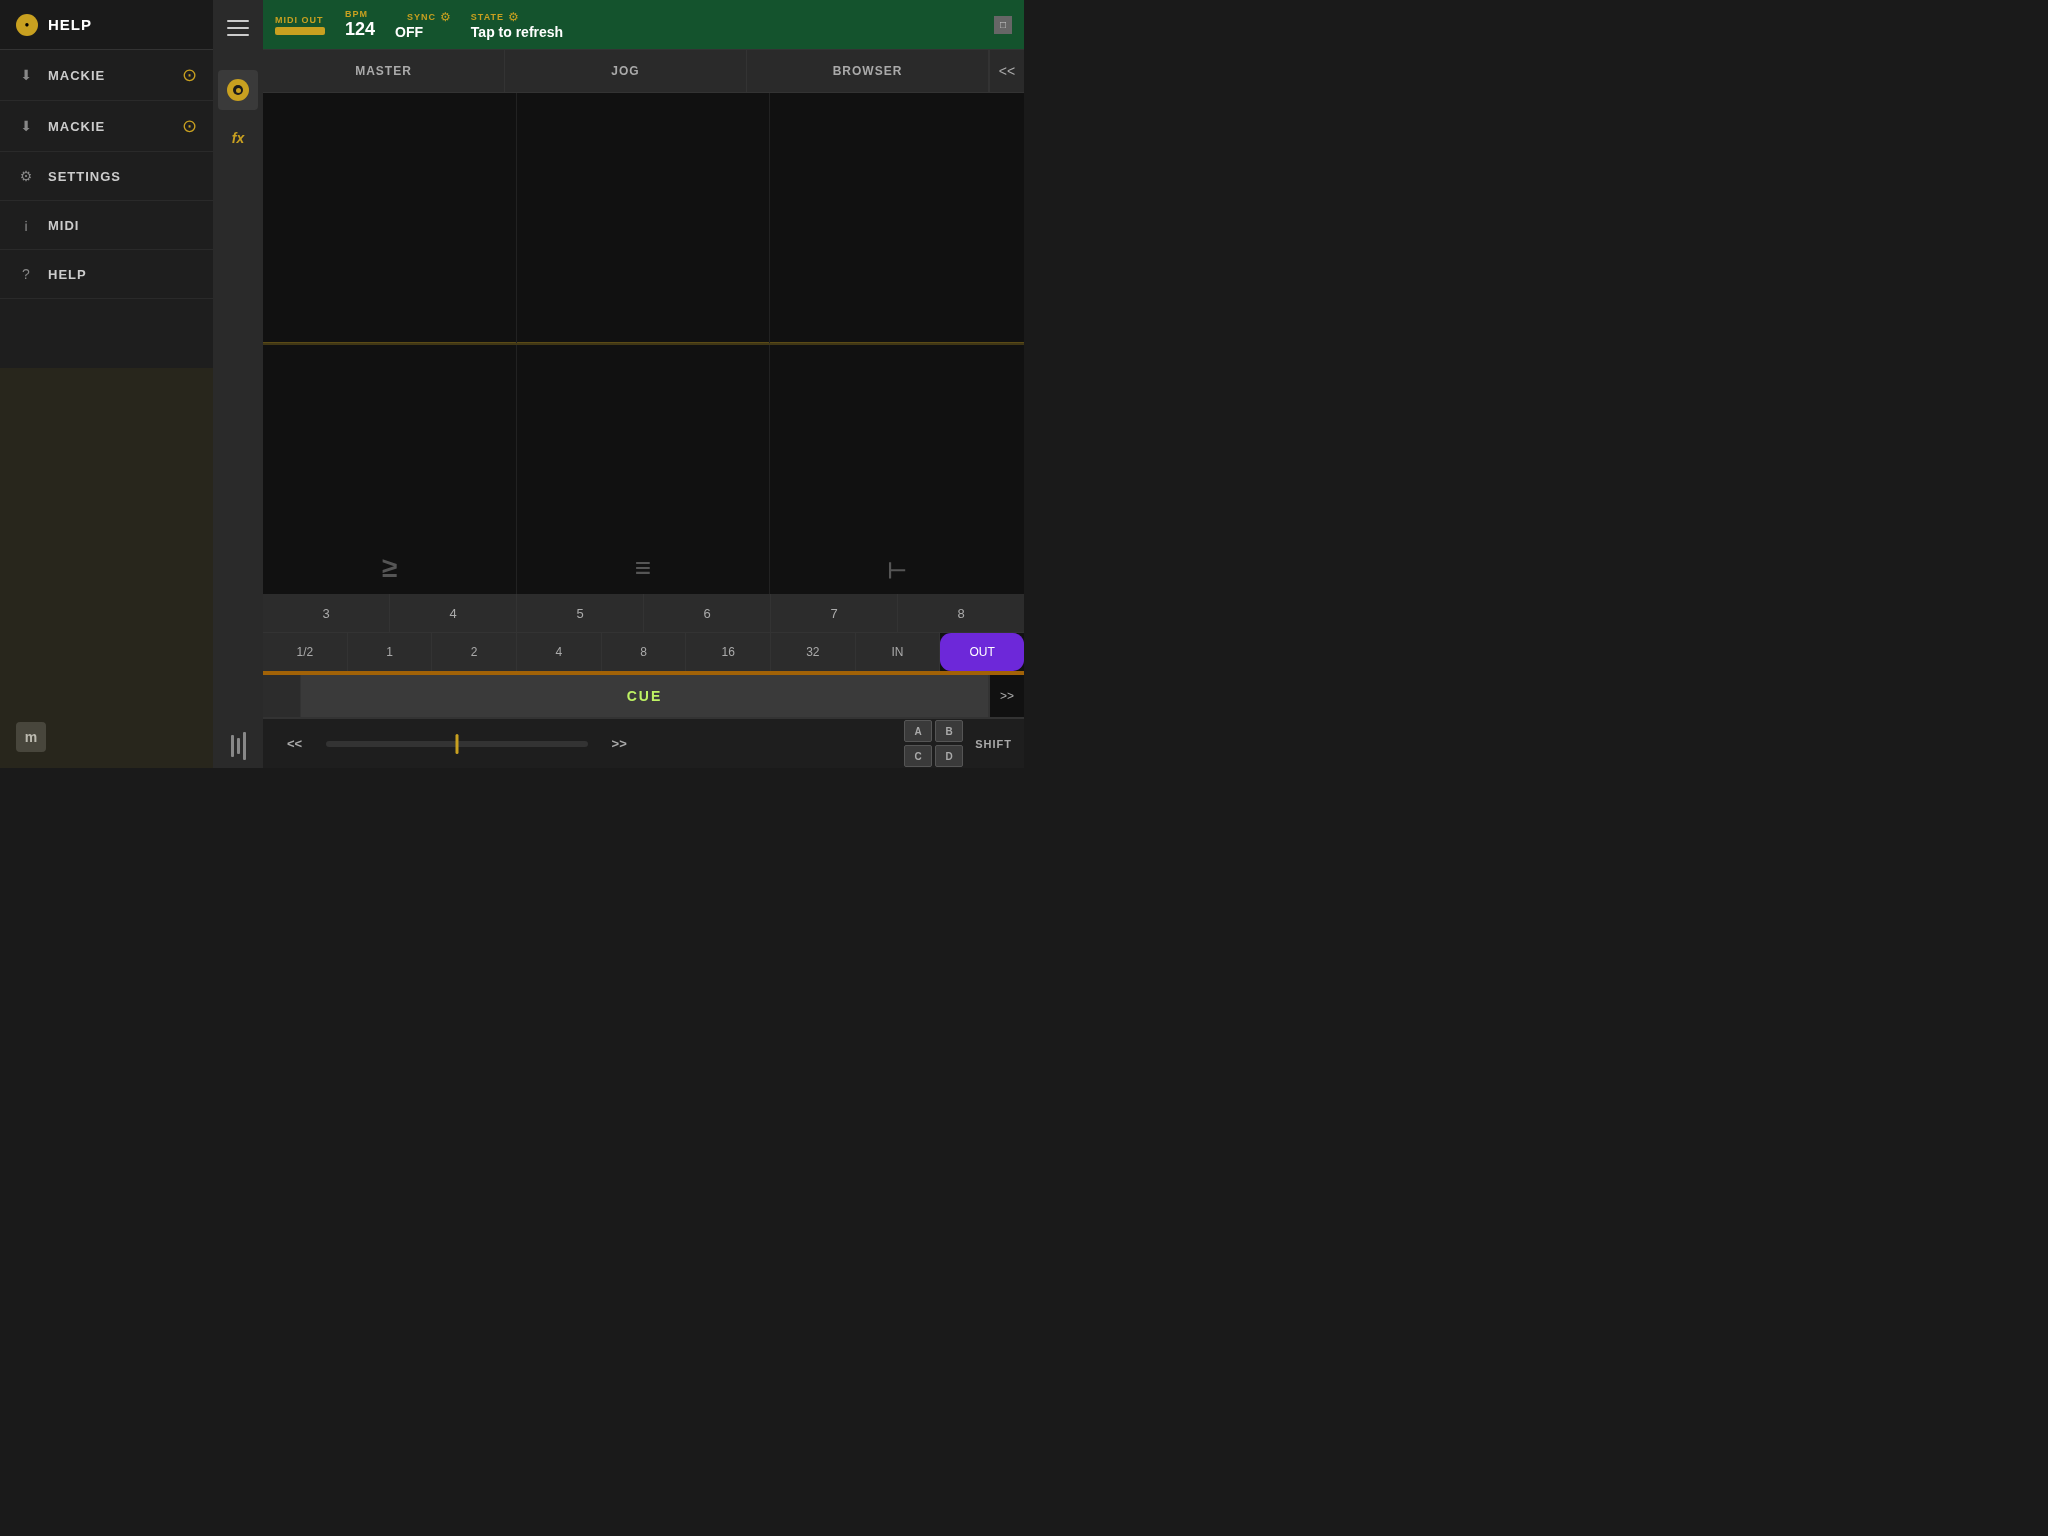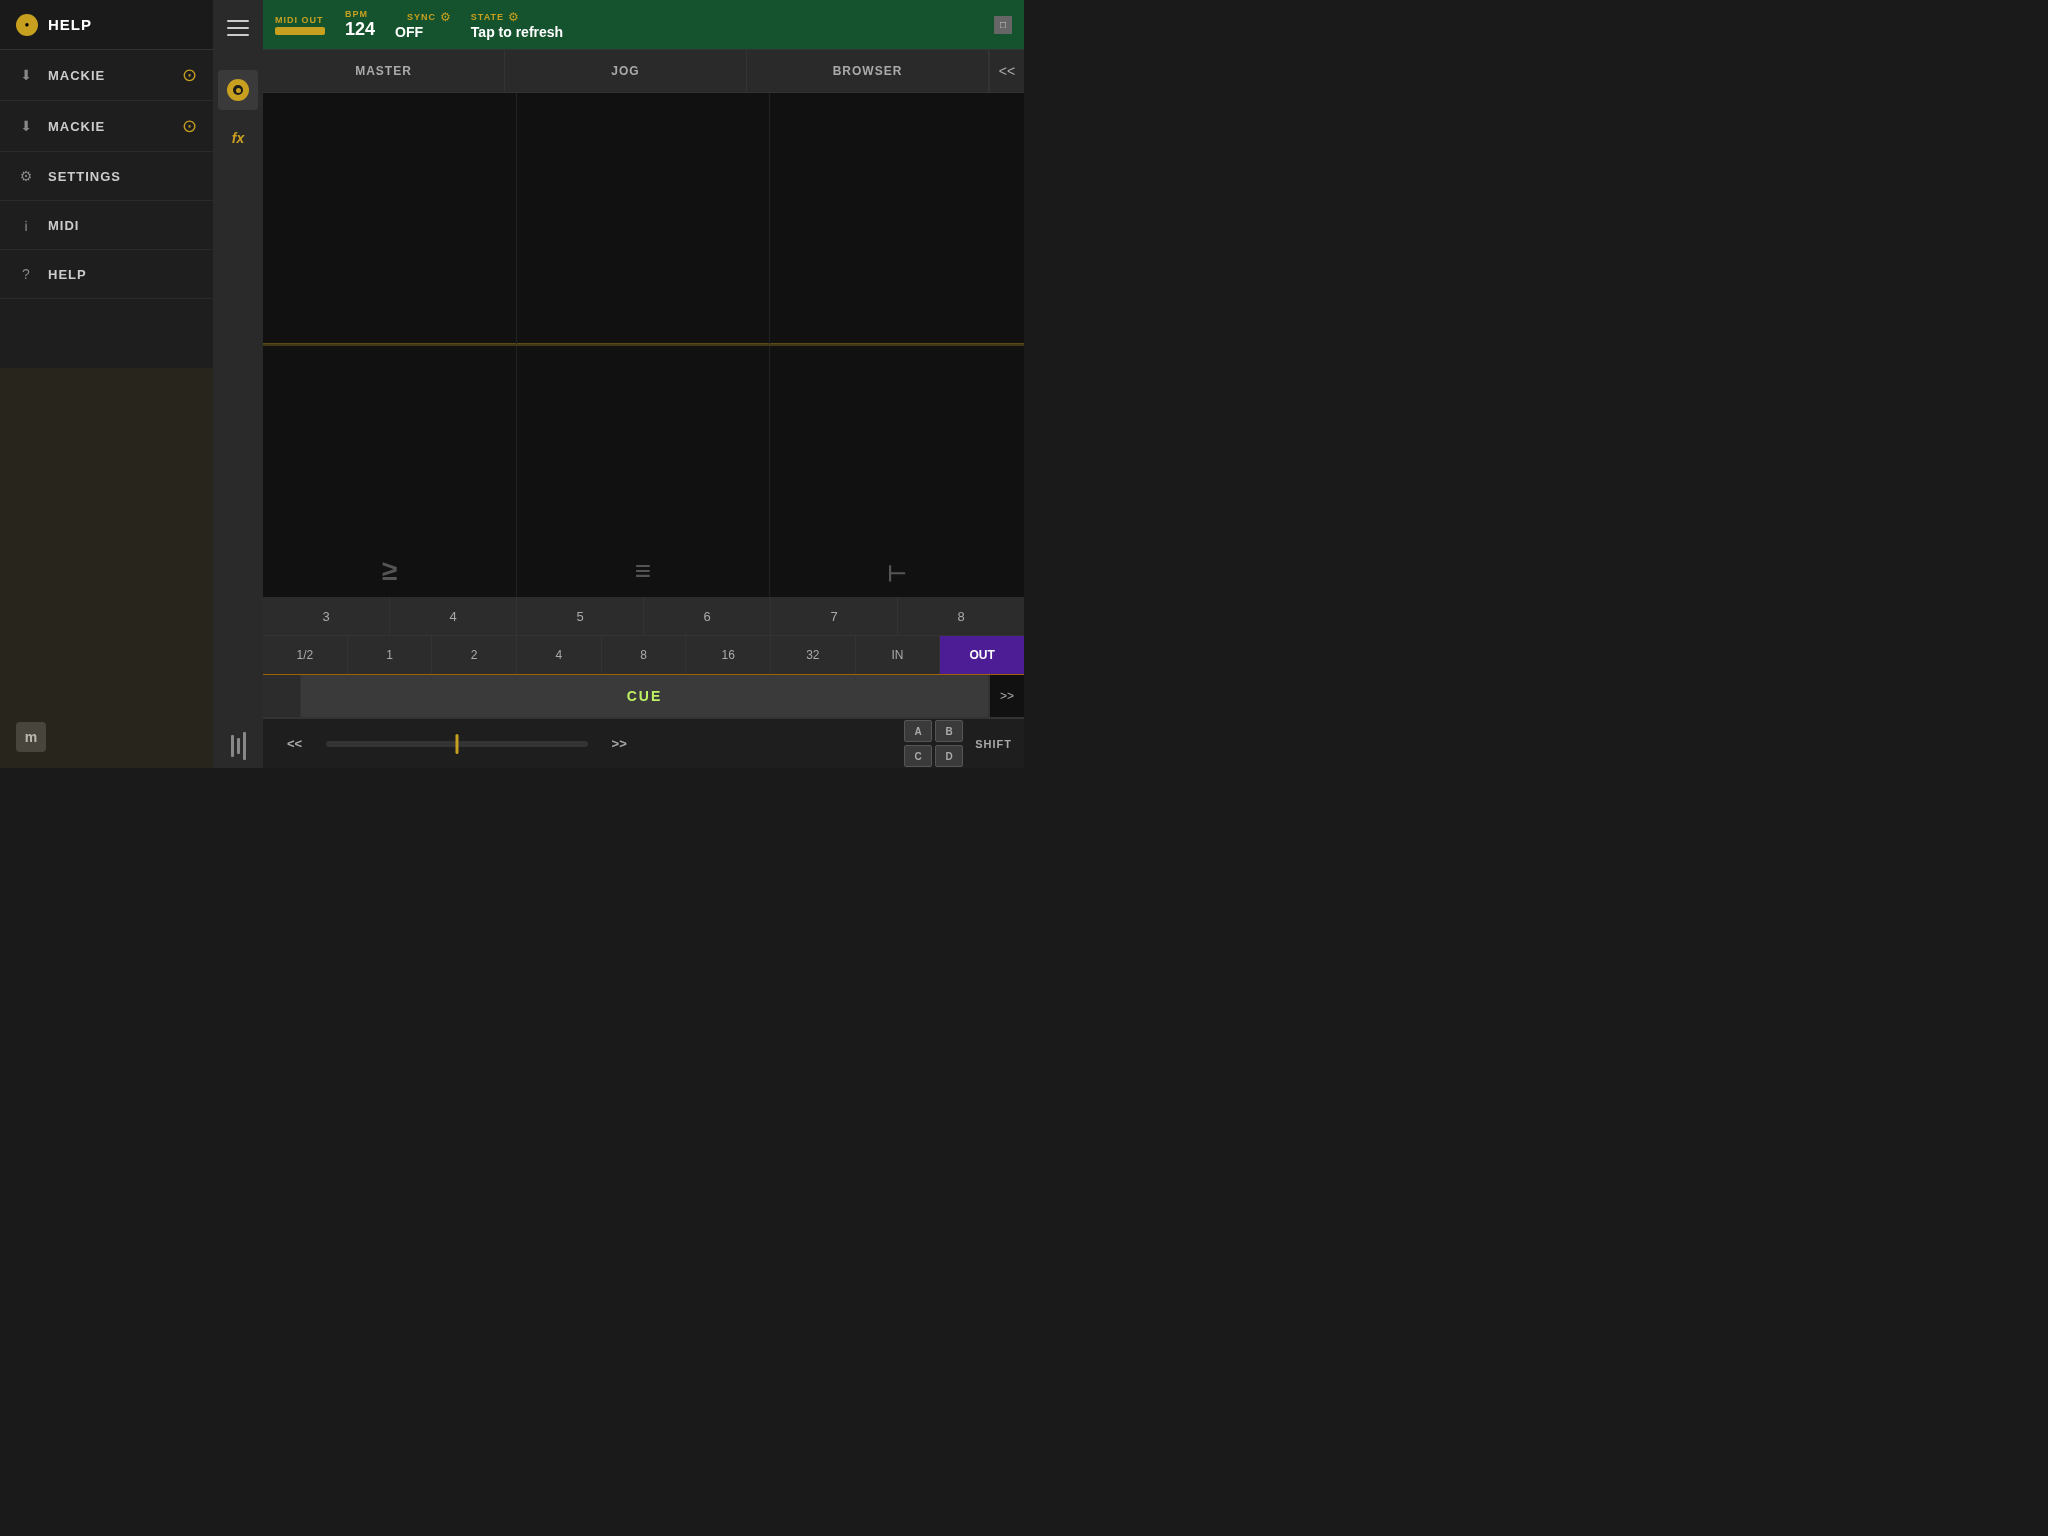--- a/index.html
+++ b/index.html
@@ -299,41 +299,42 @@
       font-size: 13px;
       cursor: pointer;
       border-right: 1px solid #333;
     }
 
     .number-btn:last-child { border-right: none; }
 
     
     .division-row {
       display: flex;
-      border-bottom: 1px solid #a16207;
+      border-bottom: 4px solid #a16207;
     }
 
     .division-btn {
       flex: 1;
       height: 38px;
       display: flex;
       align-items: center;
       justify-content: center;
       background: #2c2c2c;
       color: #aaa;
       font-size: 12px;
       cursor: pointer;
       border-right: 1px solid #333;
     }
 
     .division-btn:last-child { border-right: none; }
     .division-btn.active {
-      background: #4c1d95;
+      background: #6d28d9;
       color: #fff;
-      font-weight: bold;
+      font-weight: normal;
+      border-radius: 11px;
     }
 
     
     .cue-row {
       display: flex;
       border-bottom: 1px solid #333;
     }
 
     .cue-pad {
       width: 38px;

